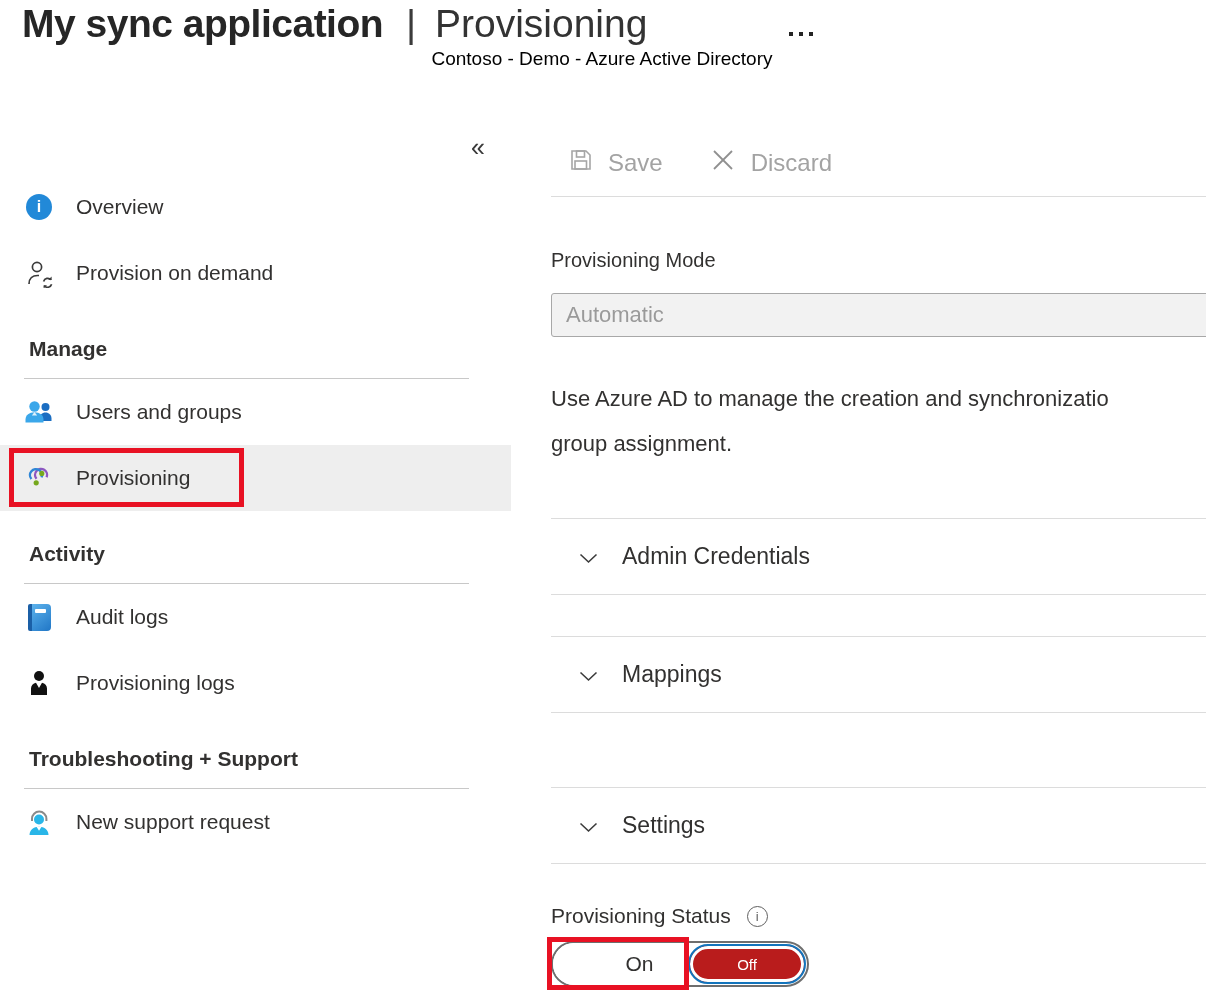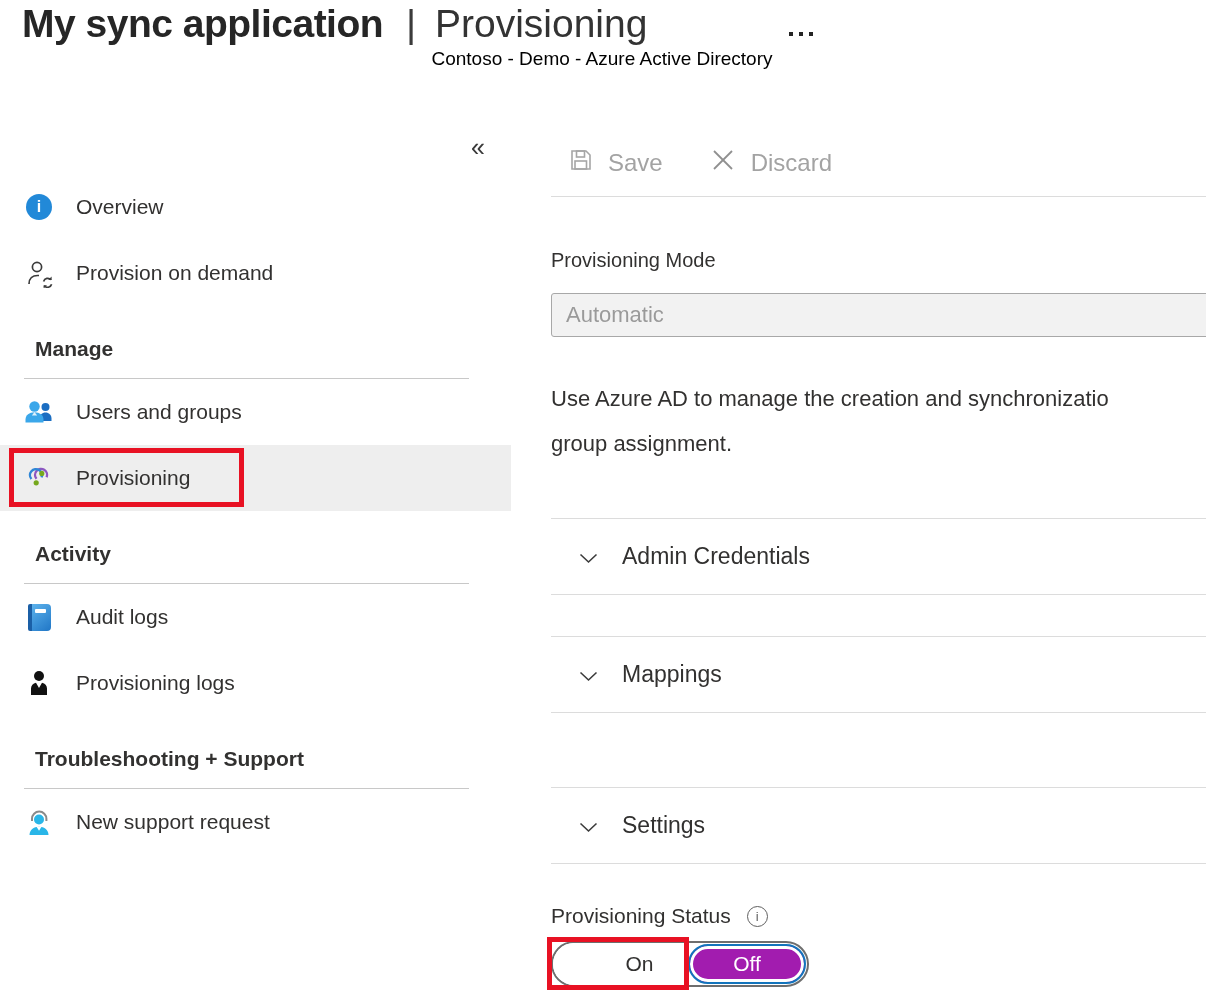--- a/index.html
+++ b/index.html
@@ -22,21 +22,21 @@
   .sidebar { position:absolute; left:0; top:130px; width:511px; }
   .collapse-row { height:44px; text-align:right; padding-right:26px;
     font-size:25px; color:#3a3a3a; line-height:34px; }
   .collapse-row span { cursor:pointer; }
   .nav-item { height:66px; display:flex; align-items:center; gap:22px;
     padding-left:24px; font-size:21px; color:#323130; cursor:pointer; }
   .nav-item.selected { background:#eeeeee; position:relative; }
   .icon-box { width:30px; height:30px; flex:0 0 30px; display:flex;
     align-items:center; justify-content:center; }
   .nav-header { font-size:21px; font-weight:bold; color:#323130;
-    padding:30px 0 17px 29px; line-height:25px;margin-left:6px; }
+    padding:30px 0 17px 29px; line-height:25px; }
   .nav-divider { height:1px; background:#c8c8c8; margin:0 42px 0 24px; }
 
   .ic-info { width:26px; height:26px; border-radius:50%; background:#2289d8;
     color:#fff; font-weight:bold; font-size:16px; display:flex;
     align-items:center; justify-content:center; }
   .ic-book { width:23px; height:27px; border-radius:2px 4px 4px 2px;
     background:linear-gradient(140deg,#5cb2ec 0%,#2076c6 100%);
     border-left:4px solid #1b5fa6; position:relative; }
   .ic-book::after { content:""; position:absolute; left:3px; top:5px;
     width:11px; height:4px; background:#fff; border-radius:1px; }
@@ -76,23 +76,23 @@
   .ic-info-outline { width:21px; height:21px; border:1.5px solid #5f5f5f;
     border-radius:50%; color:#5f5f5f; font-size:13px; display:flex;
     align-items:center; justify-content:center; cursor:pointer; }
 
   .toggle { margin-top:13px; width:258px; height:46px; border:2px solid #6e6e6e;
     border-radius:24px; display:flex; background:#fff; position:relative; }
   .toggle-on { width:134px; display:flex; align-items:center;
     justify-content:center; font-size:21px; color:#323130; cursor:pointer;
     border-radius:22px 0 0 22px; background:#fff; border:none;
     font-family:inherit;padding-left:39px; }
-  .toggle-off { flex:1; margin:1px; background:#a21caf;
+  .toggle-off { flex:1; margin:1px; background:#b91c1c;
     border:2px solid #1374bc; box-shadow:inset 0 0 0 3px #fff;
-    border-radius:21px; color:#fff; font-size:21px; display:flex;
+    border-radius:21px; color:#fff; font-size:15px; display:flex;
     align-items:center; justify-content:center; cursor:pointer;
     font-family:inherit; }
 </style>
 </head>
 <body>
 
 <div class="page-header">
   <div class="title-row">
     <span class="title-primary">My sync application</span>
     <span class="title-sep">|</span>

